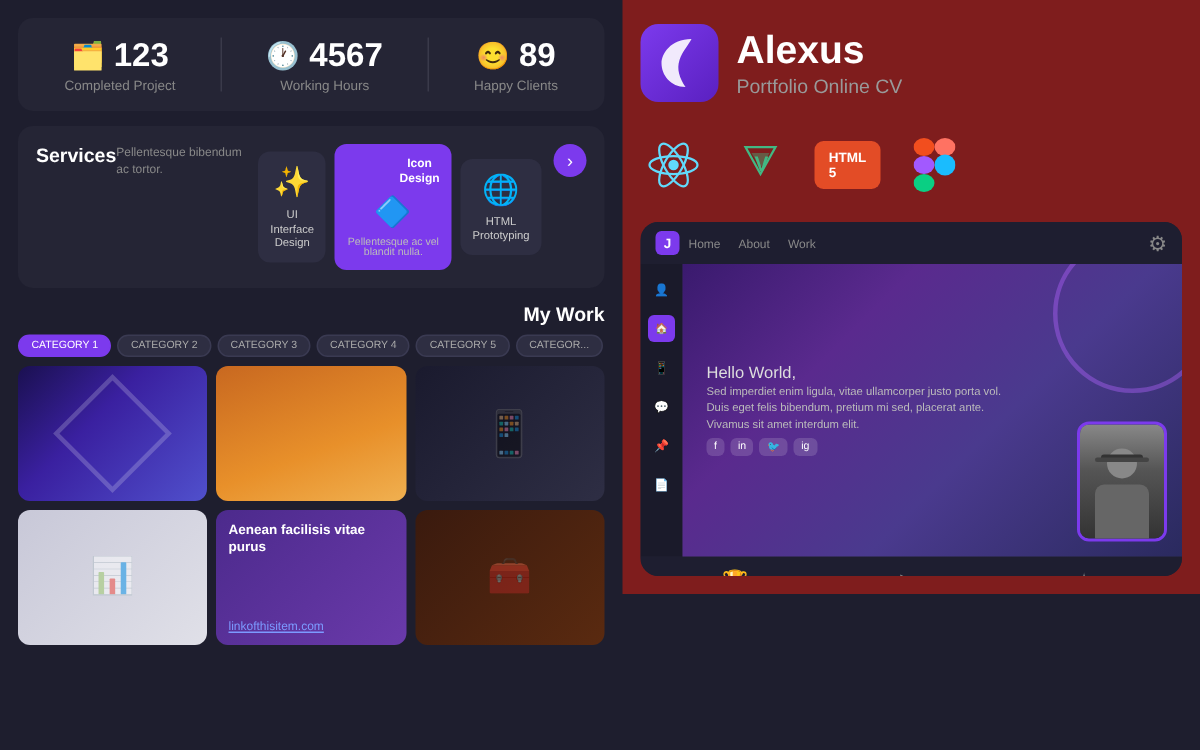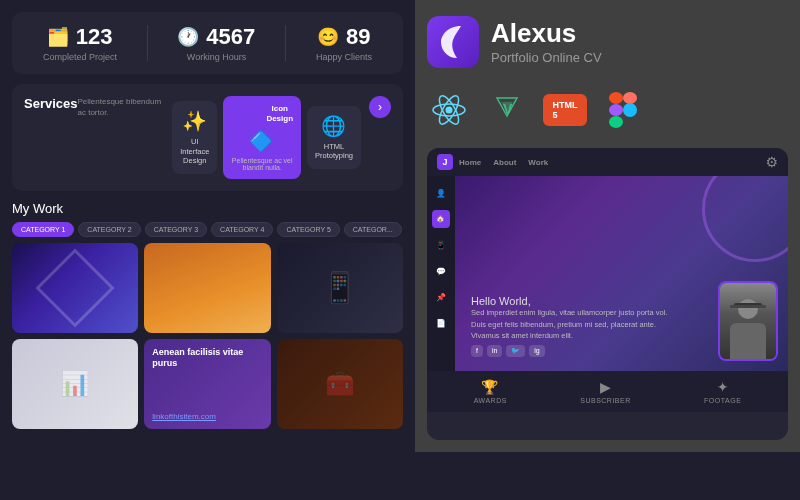--- a/index.html
+++ b/index.html
@@ -176,23 +176,23 @@
     
     .mywork-section {
       flex: 1;
       display: flex;
       flex-direction: column;
       gap: 6px;
     }
 
     .mywork-title {
       font-size: 13px;
-      font-weight: 400;
+      font-weight: 700;
       color: #ffffff;
-      text-align: left;
+      text-align: right;
     }
 
     .category-tabs {
       display: flex;
       gap: 4px;
       flex-wrap: wrap;
     }
 
     .cat-tab {
       background: #2e2e42;
@@ -240,22 +240,22 @@
 
     .portfolio-item .item-link {
       font-size: 8px;
       color: #7c9aff;
       margin-top: 2px;
     }
 
     
     .right-panel {
       width: 385px;
-      height: 452px;
-      background: #404040;
+      height: 396px;
+      background: #7f1d1d;
       padding: 12px;
       display: flex;
       flex-direction: column;
       gap: 12px;
     }
 
     
     .brand-header {
       display: flex;
       align-items: center;
@@ -354,21 +354,21 @@
       background: #7c3aed;
       color: white;
     }
 
     .preview-main-content {
       flex: 1;
       background: linear-gradient(135deg, #3a1a6e 0%, #5a2a8e 30%, #4a3a8e 60%, #2a2a5e 100%);
       padding: 14px 16px;
       display: flex;
       flex-direction: column;
-      justify-content: flex-end;
+      justify-content: center;
       position: relative;
       overflow: hidden;
     }
 
     .preview-main-content::before {
       content: '';
       position: absolute;
       top: -20px;
       right: -20px;
       width: 100px;
@@ -463,21 +463,20 @@
       font-size: 14px;
       color: #888;
     }
 
     .preview-nav-item {
       display: flex;
       align-items: center;
       gap: 4px;
       font-size: 8px;
       color: #888;
-      font-weight: bold;
     }
 
     .j-badge {
       background: #7c3aed;
       color: white;
       width: 16px;
       height: 16px;
       border-radius: 4px;
       font-size: 9px;
       font-weight: 700;

